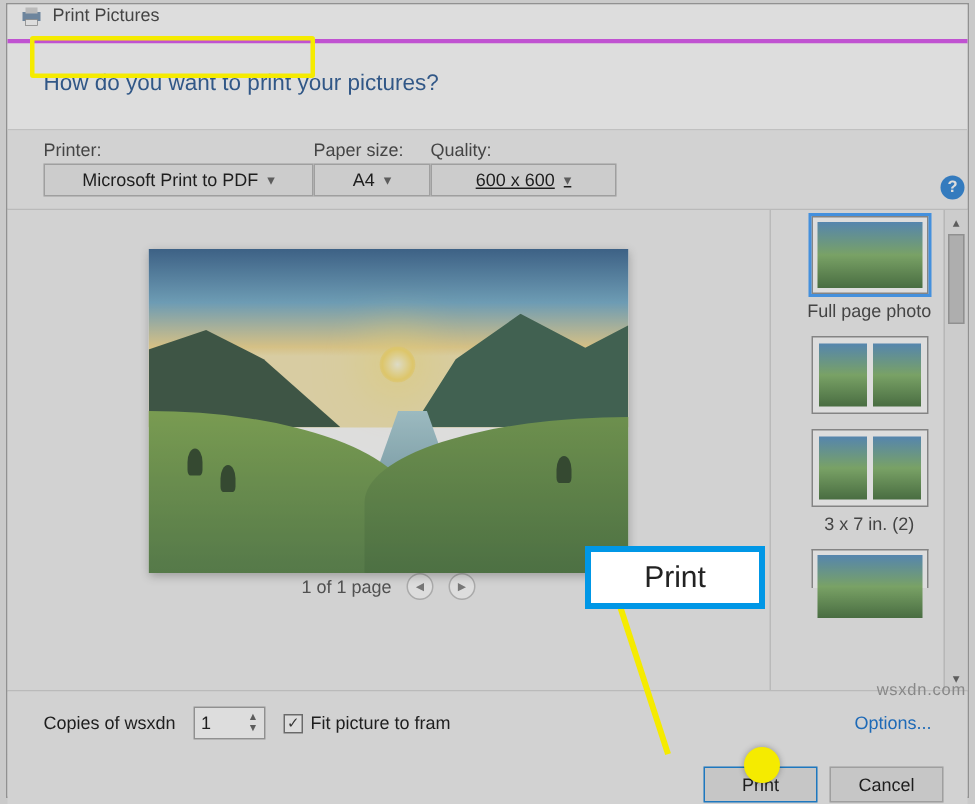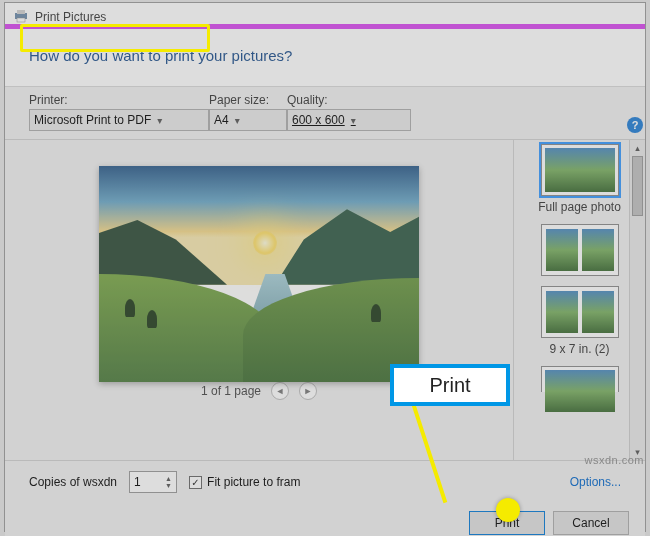--- a/index.html
+++ b/index.html
@@ -1,26 +1,26 @@
 <!DOCTYPE html>
 <html><head>
 <meta charset="utf-8">
 <style>
   * { box-sizing: border-box; font-family: "Segoe UI", Tahoma, sans-serif; }
   body { margin: 0; width: 650px; height: 536px; background: #e6e6e6; position: relative; overflow: hidden; }
   .overlay { position: absolute; inset: 0; background: rgba(120,120,120,0.25); pointer-events: none; z-index: 5; }
   .window { position: absolute; left: 4px; top: 2px; width: 642px; height: 530px; background: #f0f0f0; border: 1px solid #9a9a9a; }
-  .titlebar { height: 26px; background: #ffffff; display: flex; align-items: flex-end; padding: 0 8px; font-size: 12px; color: #333; border-bottom: 5px solid #d946ef; }
+  .titlebar { height: 26px; background: #ffffff; display: flex; align-items: flex-start; padding: 0 8px; font-size: 12px; color: #333; border-bottom: 3px solid #d946ef; }
   .titlebar svg { width: 16px; height: 16px; margin-right: 6px; }
   .header { background: #ffffff; padding: 18px 24px 22px 24px; border-bottom: 1px solid #d8d8d8; }
   .header h1 { margin: 0; font-size: 15px; font-weight: 400; color: #1a4d8c; }
   .controls-row { display: flex; align-items: flex-end; padding: 6px 24px 8px 24px; background: #f0f0f0; position: relative; }
   .ctrl-group { display: flex; flex-direction: column; }
   .ctrl-label { font-size: 12px; color: #333; margin-bottom: 2px; }
-  .dropdown { height: 22px; background: #e8e8e8; border: 1px solid #adadad; font-size: 12px; padding: 0 4px; display: flex; align-items: center; justify-content: flex-start; cursor: pointer; }
+  .dropdown { height: 22px; background: #e8e8e8; border: 1px solid #adadad; font-size: 12px; padding: 0 4px; display: flex; align-items: center; justify-content: center; cursor: pointer; }
   .dropdown .chev { margin-left: 6px; font-size: 10px; color: #555; }
   .printer-dd { width: 180px; }
   .paper-dd { width: 78px; }
   .quality-dd { width: 124px; text-decoration: underline; }
   .highlight-printer { position: absolute; left: 20px; top: 24px; width: 190px; height: 28px; border: 3px solid #f5eb00; border-radius: 2px; z-index: 10; pointer-events: none; }
   .help-icon { position: absolute; right: 2px; top: 30px; width: 16px; height: 16px; border-radius: 50%; background: #1e7cd6; color: #fff; font-size: 11px; font-weight: bold; display: flex; align-items: center; justify-content: center; cursor: pointer; }
   .main { display: flex; height: 322px; border-top: 1px solid #d0d0d0; border-bottom: 1px solid #d0d0d0; }
   .preview-pane { flex: 1; position: relative; background: #f0f0f0; display: flex; flex-direction: column; align-items: center; }
   .page-preview { margin-top: 26px; width: 320px; height: 216px; background: #fff; box-shadow: 0 2px 6px rgba(0,0,0,0.3); position: relative; overflow: hidden; }
   .landscape { position: absolute; inset: 0; }
@@ -141,21 +141,21 @@
           <div class="layout-thumb">
               <div class="thumb-img thumb-half-l"></div>
               <div class="thumb-img thumb-half-r"></div>
             </div>
         </div>
         <div class="layout-item">
           <div class="layout-thumb">
               <div class="thumb-img thumb-half-l"></div>
               <div class="thumb-img thumb-half-r"></div>
             </div>
-          <div>9 x 7 in. (2)</div>
+          <div>3 x 7 in. (2)</div>
         </div>
         <div class="layout-item">
           <div class="layout-thumb" style="height:26px; border-bottom:none;">
               <div class="thumb-img thumb-full" style="bottom:-20px;"></div>
             </div>
           <div></div>
         </div>
       </div>
       <div class="scrollbar">
         <div class="scroll-up">▴</div>

